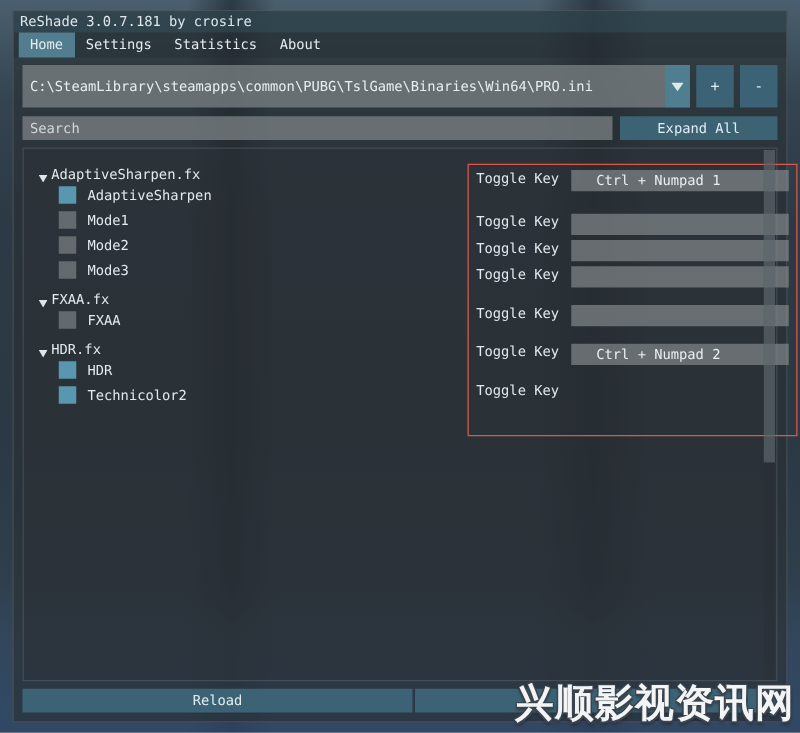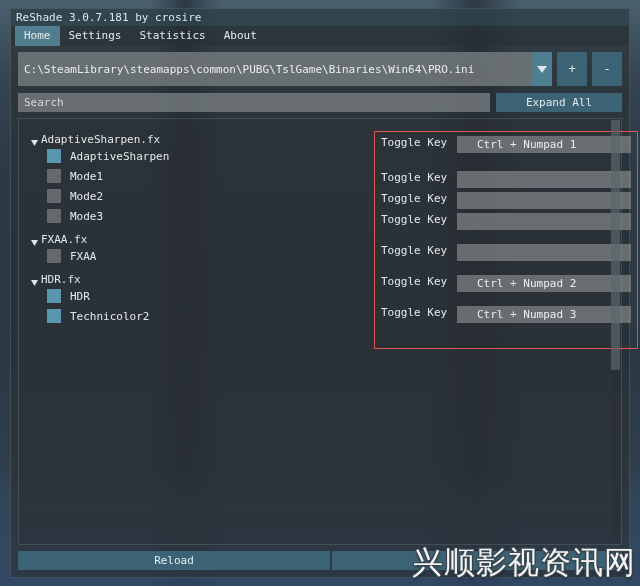--- a/index.html
+++ b/index.html
@@ -337,21 +337,21 @@
     cursor: pointer;
   }
 
   
   .watermark {
     position: absolute;
     right: 4px;
     bottom: 2px;
     font-family: "DejaVu Sans", sans-serif;
     font-size: 31px;
-    font-weight: normal;
+    font-weight: bold;
     letter-spacing: 1px;
     color: #f2f4f6;
     text-shadow:
       -1px -1px 0 #3b444c, 1px -1px 0 #3b444c,
       -1px  1px 0 #3b444c, 1px  1px 0 #3b444c,
        0 2px 3px rgba(0,0,0,0.45);
     white-space: nowrap;
     pointer-events: none;
   }
 </style>
@@ -503,23 +503,20 @@
 
           <div class="kv-row gap-sm">
             <span class="kv-label">Toggle Key</span>
             <span class="kv-field">
               <span>Ctrl + Numpad 2</span>
             </span>
           </div>
 
           <div class="kv-row gap-sm">
             <span class="kv-label">Toggle Key</span>
-            <span class="kv-field">
-              <span>Ctrl + Numpad 3</span>
-            </span>
           </div>
 
         </div>
 
         <div class="vscroll">
           <div class="vscroll-thumb"></div>
         </div>
 
       </div>
 

